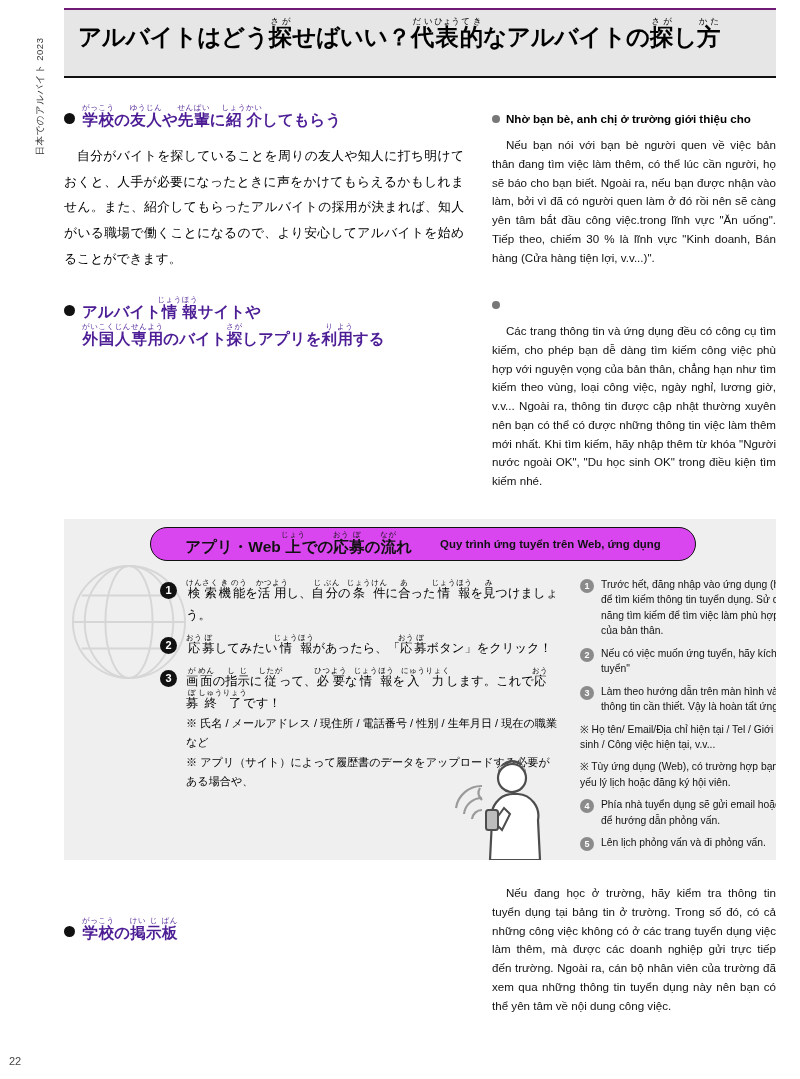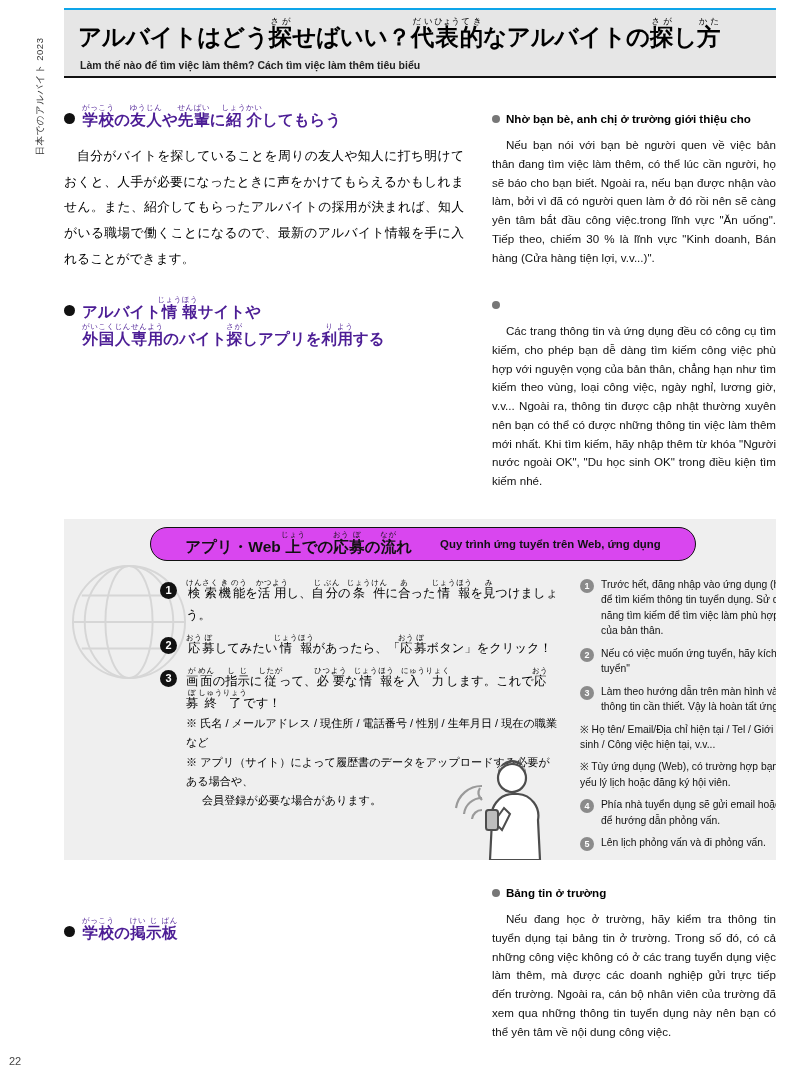--- a/index.html
+++ b/index.html
@@ -34,21 +34,21 @@
     white-space: nowrap;
     text-align: center;
   }
 
   
   .header {
     position: absolute;
     left: 64px; top: 8px;
     width: 712px; height: 70px;
     background: #e6e6e6;
-    border-top: 2px solid #0ea5e9;
+    border-top: 2px solid #701a75;
     border-bottom: 2px solid #111;
     padding: 7px 14px 0 14px;
   }
   .header h1 {
     margin: 0;
     font-size: 23.5px;
     font-weight: bold;
     letter-spacing: -0.2px;
     line-height: 1.25;
     color: #000;
@@ -253,28 +253,27 @@
 <body>
 
 <div class="spine">
   <div class="spine-text">日本でのアルバイト 2023</div>
 </div>
 
 <div class="header">
   <h1>
     アルバイトはどう<ruby>探<rt class="rt">さが</rt></ruby>せばいい？<ruby>代<rt class="rt">だい</rt></ruby><ruby>表<rt class="rt">ひょう</rt></ruby><ruby>的<rt class="rt">てき</rt></ruby>なアルバイトの<ruby>探<rt class="rt">さが</rt></ruby>し<ruby>方<rt class="rt">かた</rt></ruby>
   </h1>
-  <h2>Làm thế nào để tìm việc làm thêm? Cách tìm việc làm thêm tiêu biểu</h2>
 </div>
 
 <div class="colL" style="top:104px;">
   <h3 class="jp-head">
     <span class="bullet"></span><ruby>学<rt class="rb">がっ</rt></ruby><ruby>校<rt class="rb">こう</rt></ruby>の<ruby>友<rt class="rb">ゆう</rt></ruby><ruby>人<rt class="rb">じん</rt></ruby>や<ruby>先<rt class="rb">せん</rt></ruby><ruby>輩<rt class="rb">ぱい</rt></ruby>に<ruby>紹<rt class="rb">しょう</rt></ruby><ruby>介<rt class="rb">かい</rt></ruby>してもらう
   </h3>
-  <p class="jp indent">自分がバイトを探していることを周りの友人や知人に打ち明けておくと、人手が必要になったときに声をかけてもらえるかもしれません。また、紹介してもらったアルバイトの採用が決まれば、知人がいる職場で働くことになるので、最新のアルバイト情報を手に入れることができます。</p>
+  <p class="jp indent">自分がバイトを探していることを周りの友人や知人に打ち明けておくと、人手が必要になったときに声をかけてもらえるかもしれません。また、紹介してもらったアルバイトの採用が決まれば、知人がいる職場で働くことになるので、より安心してアルバイトを始めることができます。</p>
 </div>
 
 <div class="colR" style="top:110px;">
   <h4 class="vn-head">
     <span class="bullet"></span><span>Nhờ bạn bè, anh chị ở trường giới thiệu cho</span>
   </h4>
   <p class="vn">Nếu bạn nói với bạn bè người quen về việc bản thân đang tìm việc làm thêm, có thể lúc cần người, họ sẽ báo cho bạn biết. Ngoài ra, nếu bạn được nhận vào làm, bởi vì đã có người quen làm ở đó rồi nên sẽ càng yên tâm bắt đầu công việc.trong lĩnh vực "Ăn uống". Tiếp theo, chiếm 30 % là lĩnh vực "Kinh doanh, Bán hàng (Cửa hàng tiện lợi, v.v...)".</p>
 </div>
 
 <div class="colL" style="top:296px;">
@@ -322,21 +321,20 @@
         <p><ruby>応<rt class="rb">おう</rt></ruby><ruby>募<rt class="rb">ぼ</rt></ruby>してみたい<ruby>情<rt class="rb">じょう</rt></ruby><ruby>報<rt class="rb">ほう</rt></ruby>があったら、「<ruby>応<rt class="rb">おう</rt></ruby><ruby>募<rt class="rb">ぼ</rt></ruby>ボタン」をクリック！</p>
       </div>
     </div>
 
     <div class="step">
       <div class="num">3</div>
       <div class="step-body">
         <p><ruby>画<rt class="rb">が</rt></ruby><ruby>面<rt class="rb">めん</rt></ruby>の<ruby>指<rt class="rb">し</rt></ruby><ruby>示<rt class="rb">じ</rt></ruby>に<ruby>従<rt class="rb">したが</rt></ruby>って、<ruby>必<rt class="rb">ひつ</rt></ruby><ruby>要<rt class="rb">よう</rt></ruby>な<ruby>情<rt class="rb">じょう</rt></ruby><ruby>報<rt class="rb">ほう</rt></ruby>を<ruby>入<rt class="rb">にゅう</rt></ruby><ruby>力<rt class="rb">りょく</rt></ruby>します。これで<ruby>応<rt class="rb">おう</rt></ruby><ruby>募<rt class="rb">ぼ</rt></ruby><ruby>終<rt class="rb">しゅう</rt></ruby><ruby>了<rt class="rb">りょう</rt></ruby>です！</p>
         <p class="small">※ 氏名 / メールアドレス / 現住所 / 電話番号 / 性別 / 生年月日 / 現在の職業など</p>
         <p class="small">※ アプリ（サイト）によって履歴書のデータをアップロードする必要がある場合や、</p>
-        <p class="small ind">会員登録が必要な場合があります。</p>
       </div>
     </div>
 
   </div>
 
   <div class="steps-vn">
     <div class="vstep">
       <div class="vnum">1</div>
       <p>Trước hết, đăng nhập vào ứng dụng (hoặc Web) để tìm kiếm thông tin tuyển dụng. Sử dụng chức năng tìm kiếm để tìm việc làm phù hợp yêu cầu của bản thân.</p>
     </div>
@@ -373,19 +371,16 @@
   </svg>
 </div>
 
 <div class="colL" style="top:877px;margin-top:40px;">
   <h3 class="jp-head">
     <span class="bullet"></span><ruby>学<rt class="rb">がっ</rt></ruby><ruby>校<rt class="rb">こう</rt></ruby>の<ruby>掲<rt class="rb">けい</rt></ruby><ruby>示<rt class="rb">じ</rt></ruby><ruby>板<rt class="rb">ばん</rt></ruby>
   </h3>
 </div>
 
 <div class="colR" style="top:884px;">
-  <h4 class="vn-head">
-    <span class="bullet"></span><span>Bảng tin ở trường</span>
-  </h4>
   <p class="vn">Nếu đang học ở trường, hãy kiểm tra thông tin tuyển dụng tại bảng tin ở trường. Trong số đó, có cả những công việc không có ở các trang tuyển dụng việc làm thêm, mà được các doanh nghiệp gửi trực tiếp đến trường. Ngoài ra, cán bộ nhân viên của trường đã xem qua những thông tin tuyển dụng này nên bạn có thể yên tâm về nội dung công việc.</p>
 </div>
 
 <div class="pagenum">22</div>
 
 </body></html>

